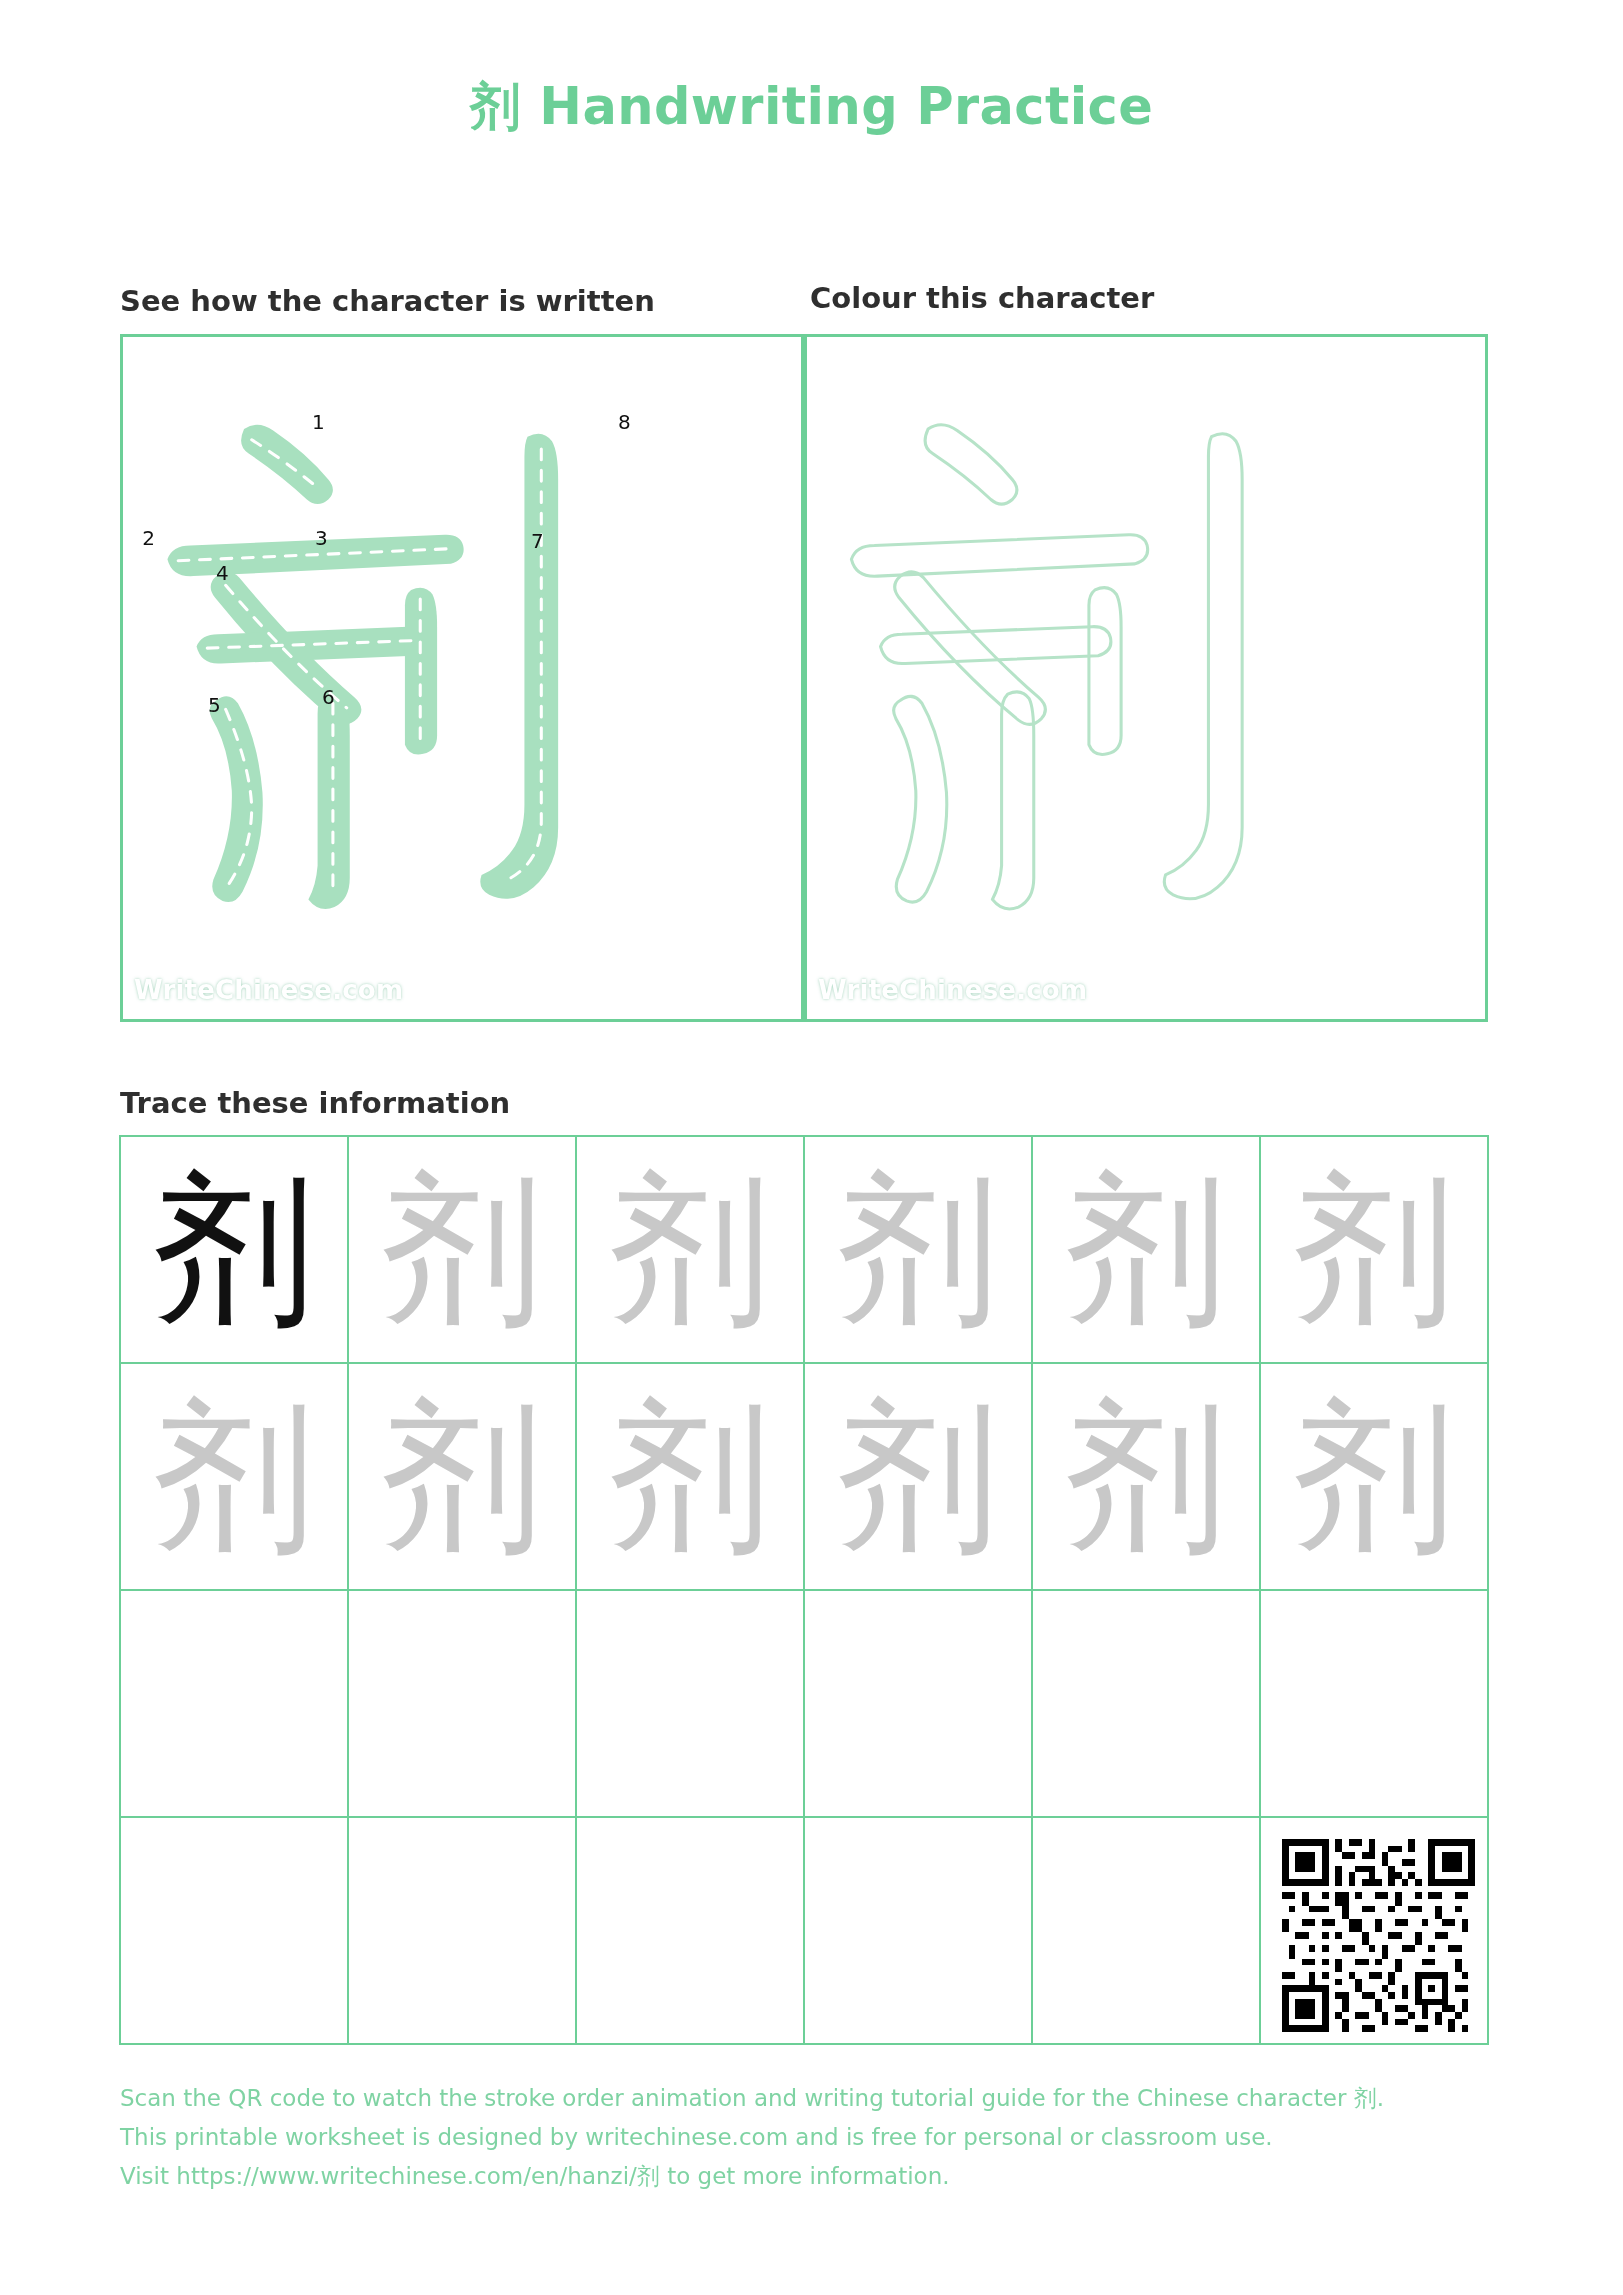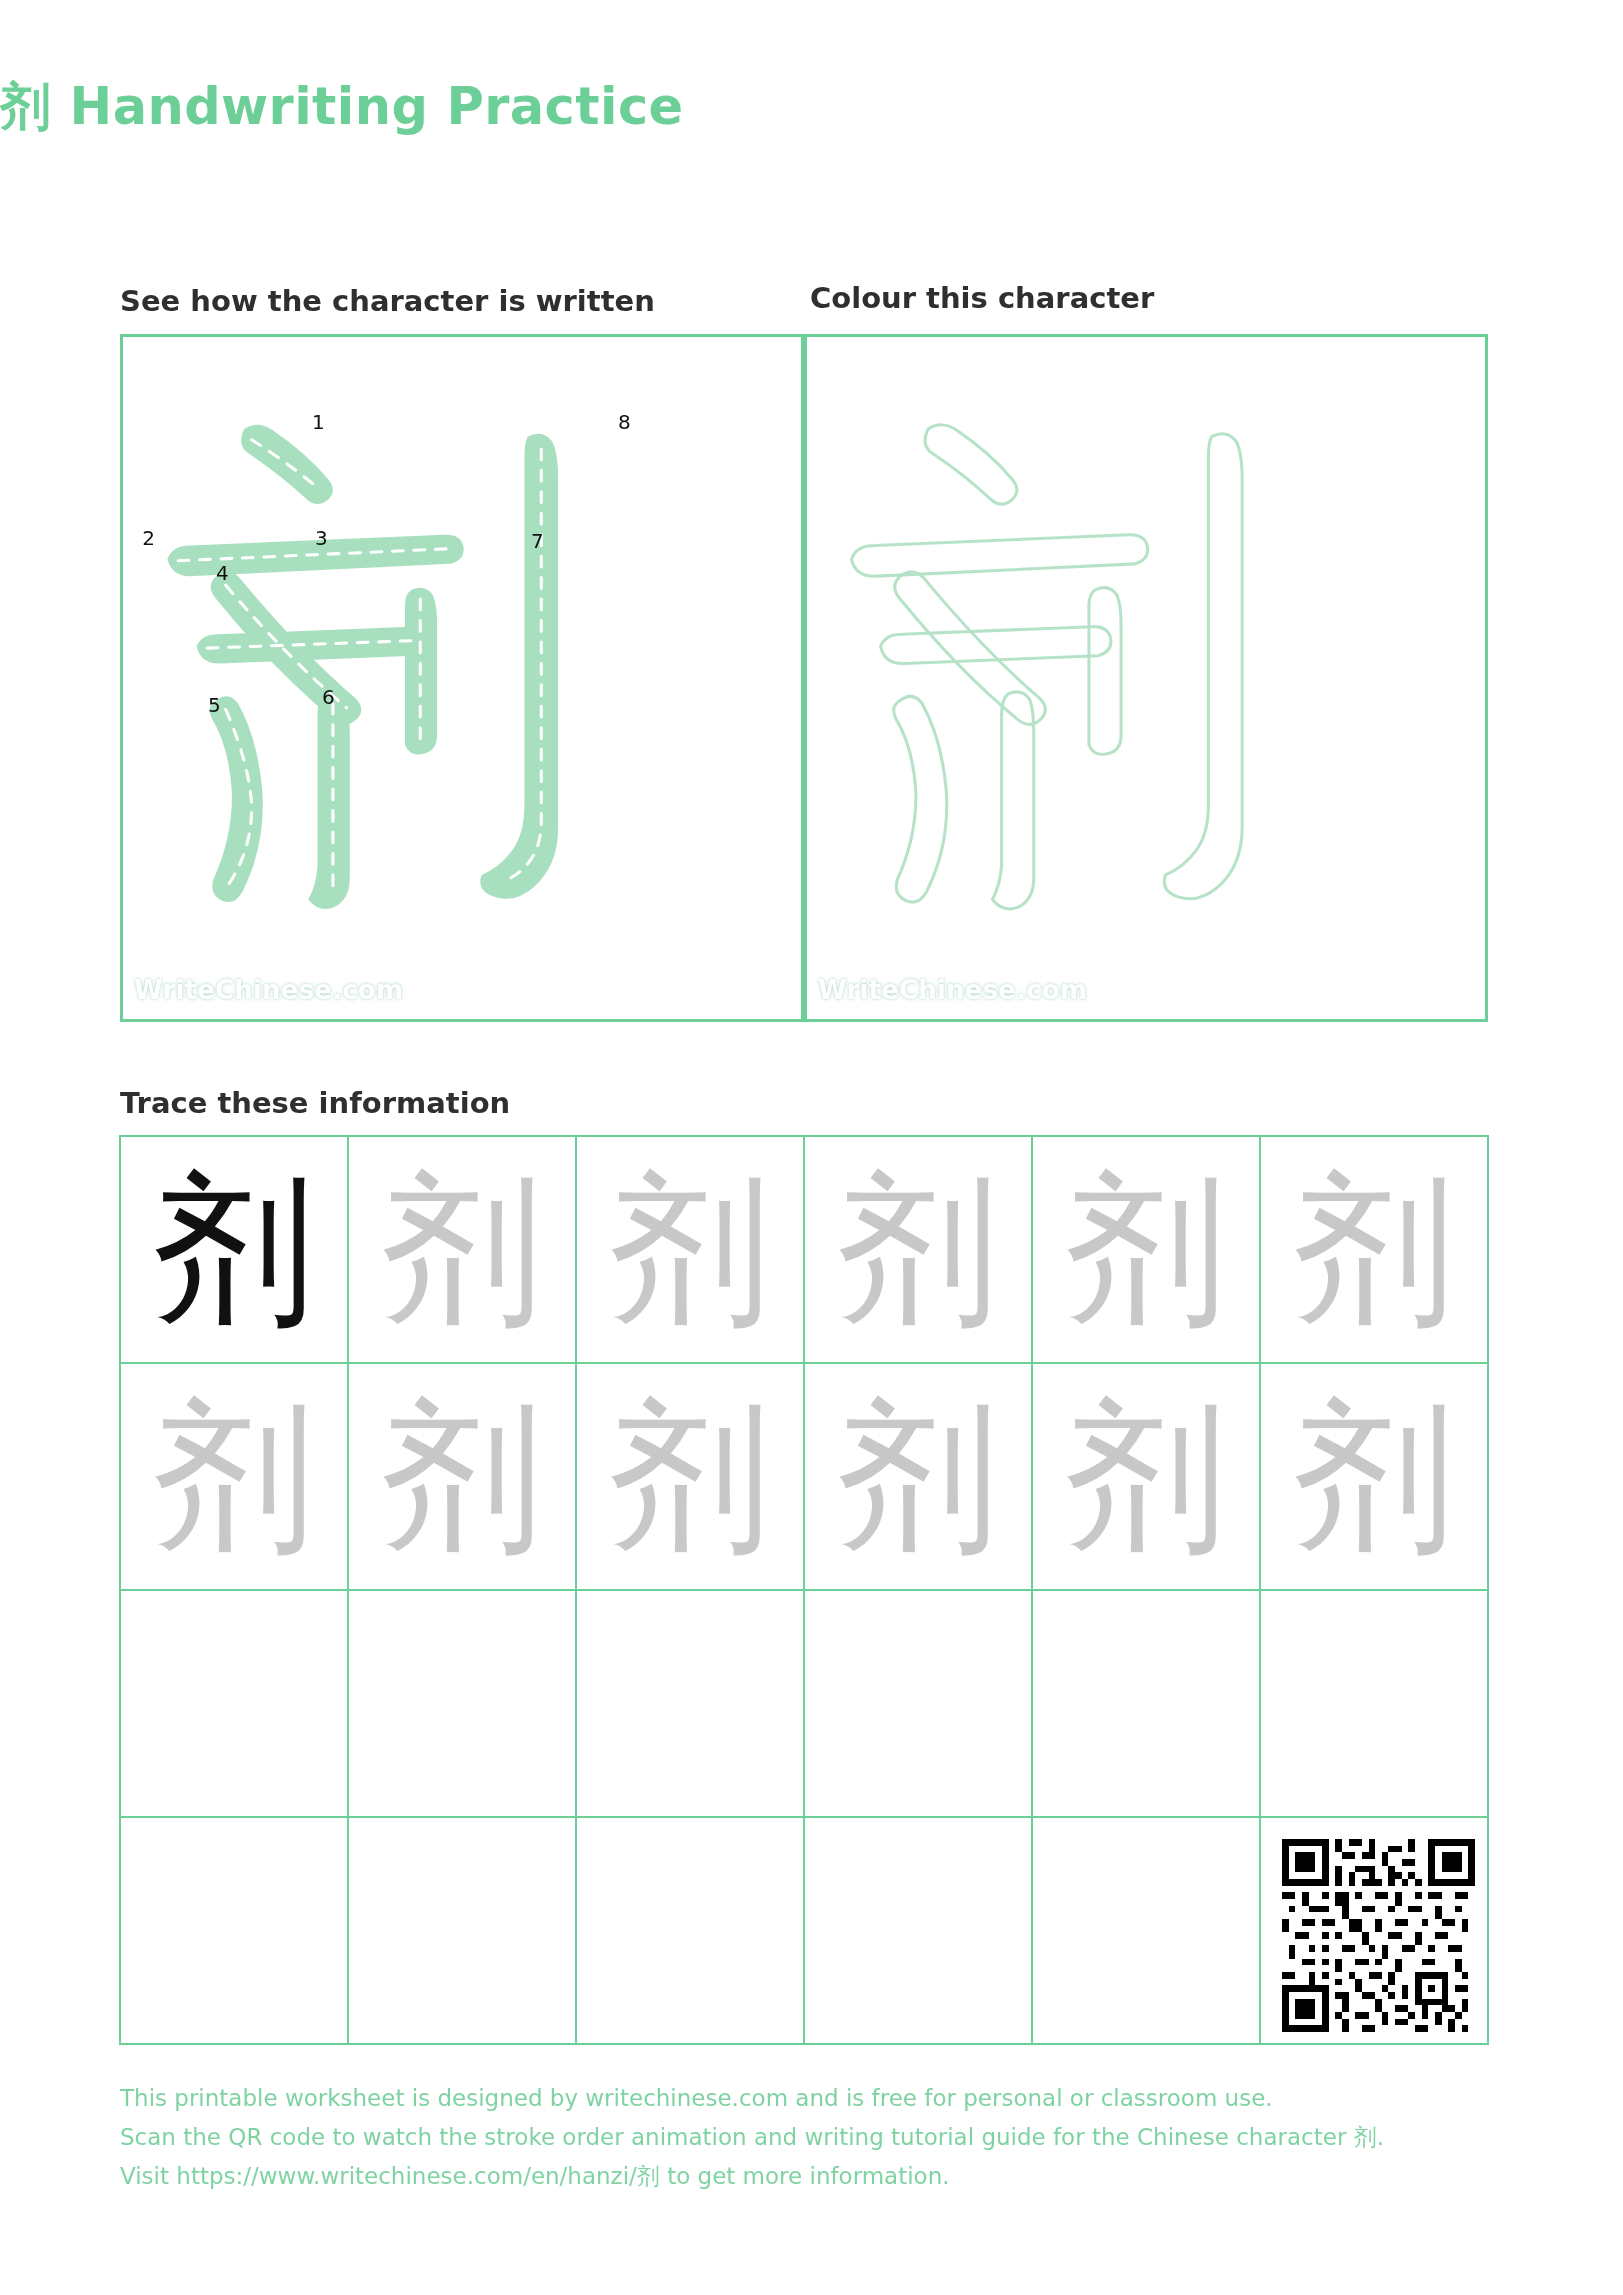--- a/index.html
+++ b/index.html
@@ -21,21 +21,21 @@
     width: 1623px;
     height: 2295px;
   }
 
   
   .title {
     position: absolute;
     left: 0;
     top: 73px;
     width: 1623px;
-    text-align: left;
+    text-align: center;
     font-size: 51px;
     font-weight: bold;
     color: #6ccf97;
     letter-spacing: 0.4px;
     font-family: "DejaVu Sans", sans-serif;
   }
   .title .hanzi {
     font-family: "DejaVu Sans", sans-serif;
     color: #6ccf97;
   }
@@ -425,19 +425,19 @@
           <rect x="17" y="27" width="2" height="1"></rect>
             <rect x="20" y="28" width="2" height="1"></rect>
           <rect x="25" y="27" width="1" height="2"></rect>
             <rect x="27" y="28" width="1" height="1"></rect>
         </g>
       </svg>
     </div>
   </div>
 
   <div class="footer">
+    <div>Scan the QR code to watch the stroke order animation and writing tutorial guide for the Chinese character 剂.</div>
     <div>This printable worksheet is designed by writechinese.com and is free for personal or classroom use.</div>
-    <div>Scan the QR code to watch the stroke order animation and writing tutorial guide for the Chinese character 剂.</div>
     <div>Visit https://www.writechinese.com/en/hanzi/剂 to get more information.</div>
   </div>
 
 </div>
 
 
 </body></html>

